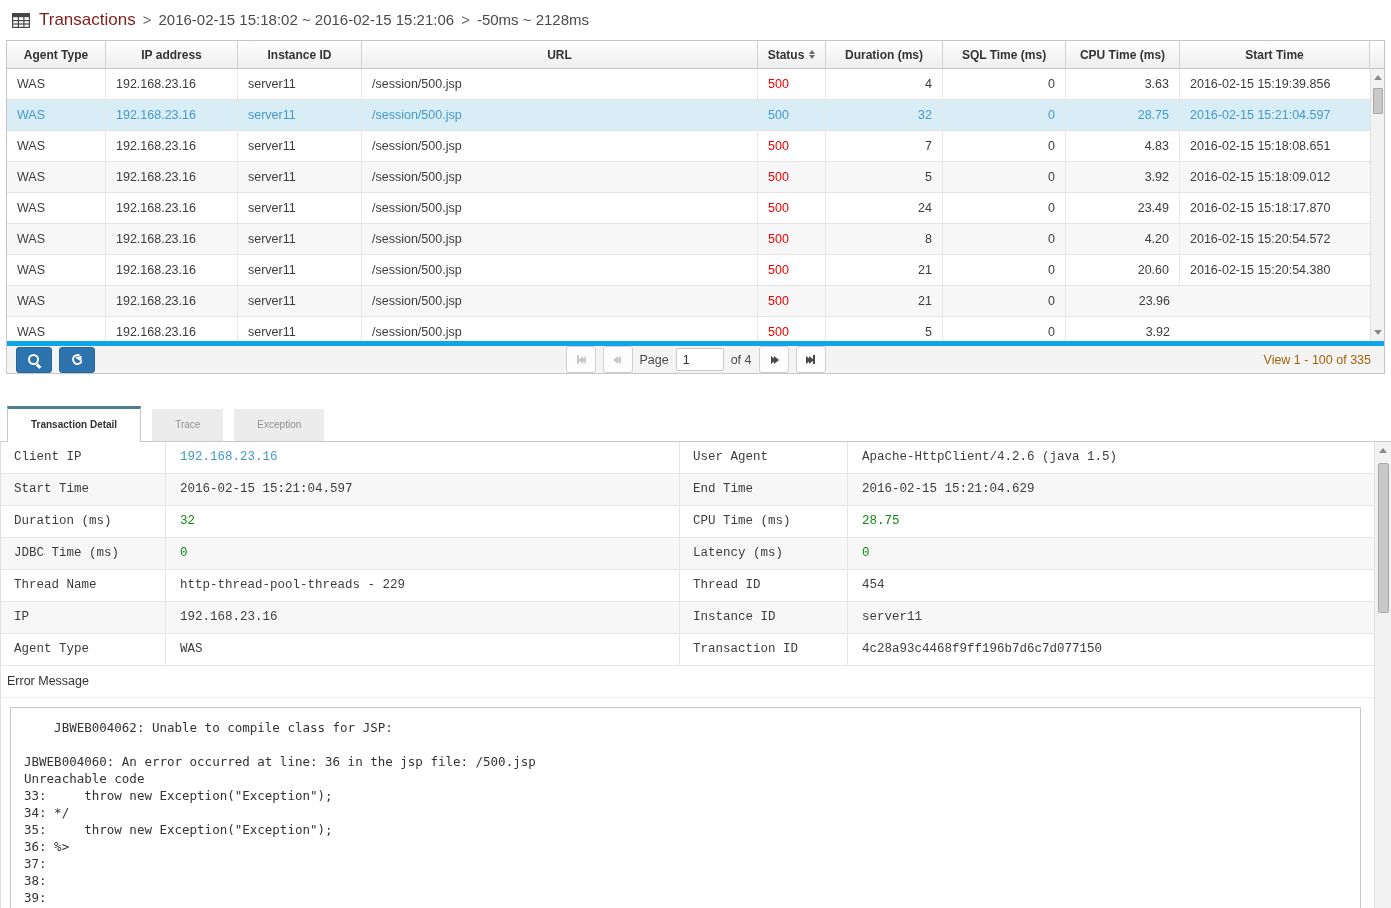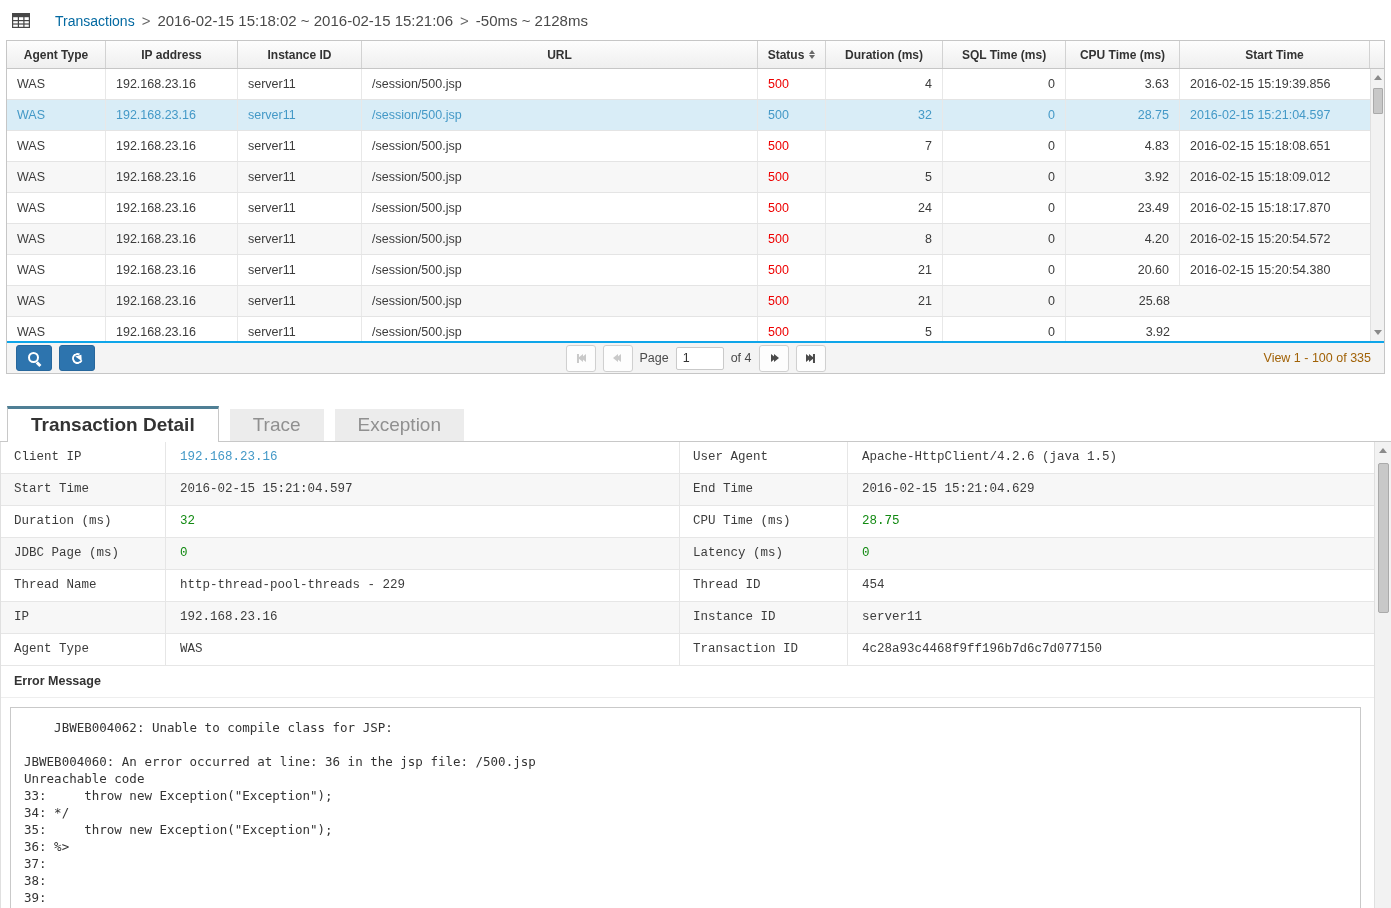--- a/index.html
+++ b/index.html
@@ -7,21 +7,21 @@
     --selected-row-text:#4499c7; --link-text:#4499c7; --metric-green:#128a12; --tab-accent:#4f7f95;
   }
   *{box-sizing:border-box;}
   html,body{margin:0;padding:0;overflow:hidden;}
   body{width:1391px;height:908px;background:#fff;color:#3c3c3c;
        font-family:"Liberation Sans","DejaVu Sans",sans-serif;font-size:12.5px;}
 
   
   .titlebar{height:40px;display:flex;align-items:center;padding-left:12px;}
   .titlebar svg{flex:none;}
-  .bc-main{font-size:14px;color:#0369a1;margin-left:25px;}
+  .bc-main{font-size:17px;color:#7f1d1d;margin-left:9px;}
   .bc-sep{font-size:15px;color:#666;margin:0 7px;}
   .bc-seg{font-size:15px;color:#4a4a4a;}
 
   
   .grid{margin:0 6px;border:1px solid #c6c6c6;}
   .grid-header{display:flex;height:28px;background:linear-gradient(#fdfdfd,#efefef);
     border-bottom:1px solid #c6c6c6;font-weight:bold;color:#333;font-size:12px;}
   .hcell{display:flex;align-items:center;justify-content:center;border-right:1px solid #d2d2d2;
     padding:0 4px;white-space:nowrap;overflow:hidden;}
   .hstub{width:14px;}
@@ -45,21 +45,21 @@
   
   .vscroll{width:14px;background:#f2f2f2;border-left:1px solid #e0e0e0;
     display:flex;flex-direction:column;align-items:center;}
   .sarrow{width:0;height:0;border:4px solid transparent;flex:none;}
   .sarrow.up{border-bottom:5px solid #8a8a8a;border-top:none;margin-top:6px;}
   .sarrow.down{border-top:5px solid #8a8a8a;border-bottom:none;margin-top:auto;margin-bottom:6px;}
   .sthumb{width:10px;height:26px;background:#c8c8c8;border:1px solid #aaa;border-radius:1px;margin-top:8px;flex:none;}
 
   
   .pager{position:relative;display:flex;align-items:center;height:32px;background:#f4f4f4;
-    border-top:2px solid #0ea5e9;padding:12px 9px;}
+    border-top:5px solid #0ea5e9;padding:12px 9px;}
   .pager-left{display:flex;gap:7px;}
   .btn-blue{width:36px;height:26px;background:var(--accent-button);border:1px solid #27679c;
     border-radius:3px;display:flex;align-items:center;justify-content:center;cursor:pointer;padding:0;}
   .icon-search{position:relative;width:14px;height:14px;display:block;}
   .icon-search::before{content:'';position:absolute;left:1px;top:1px;width:7px;height:7px;border:2px solid #fff;border-radius:50%;}
   .icon-search::after{content:'';position:absolute;left:10px;top:10px;width:5px;height:2.5px;background:#fff;
     transform:rotate(45deg);transform-origin:left center;}
   .icon-refresh{width:11px;height:11px;border:2px solid #fff;border-radius:50%;border-right-color:transparent;
     position:relative;display:block;transform:rotate(-20deg);}
   .icon-refresh::after{content:'';position:absolute;right:-5px;top:-3px;width:0;height:0;
@@ -74,39 +74,39 @@
   .pic .tr{border-left:5px solid currentColor;border-right:none;margin-right:-2px;}
   .pic .bar{width:2px;height:9px;background:currentColor;border:none;margin:0 1px;}
   .plabel{color:#4a4a4a;font-size:12.5px;}
   .pinput{width:48px;height:23px;border:1px solid #c9c9c9;border-radius:2px;font:12.5px "Liberation Sans",sans-serif;
     color:#333;padding:0 6px;}
   .pager-right{margin-left:auto;color:#a16207;font-size:12.5px;padding-right:4px;}
 
   
   .detail{margin-top:32px;}
   .tabbar{display:flex;align-items:flex-end;height:36px;border-bottom:1px solid #c8c8c8;padding-left:7px;gap:11px;}
-  .tab{background:#ececec;color:#909090;height:32px;line-height:32px;padding:0 23px;font-size:19px;cursor:pointer;white-space:nowrap;}
+  .tab{background:#ececec;color:#909090;height:32px;line-height:32px;padding:0 23px;font-size:10px;cursor:pointer;white-space:nowrap;}
   .tab.active{background:#fff;color:#333;font-weight:bold;height:36px;line-height:31px;
     border:1px solid #c8c8c8;border-bottom:none;border-top:3px solid var(--tab-accent);margin-bottom:-1px;}
 
   
   .detail-body-wrap{display:flex;height:468px;}
   .detail-body{flex:1;overflow:hidden;border-left:1px solid #e0e0e0;}
   .detail-scroll{width:17px;}
   .detail-scroll .sthumb{width:11px;height:150px;margin-top:10px;border-radius:2px;}
   .drow{display:flex;height:32px;line-height:31px;border-bottom:1px solid #e6e6e6;background:#fff;font-family:Liberation Mono, monospace;}
   .drow.alt{background:#f7f7f7;}
   .dlabel,.dvalue{white-space:nowrap;overflow:hidden;font-size:12.5px;}
   .dl1{width:165px;padding-left:13px;border-right:1px solid #e6e6e6;}
   .dv1{width:514px;padding-left:14px;border-right:1px solid #e6e6e6;}
   .dl2{width:168px;padding-left:13px;border-right:1px solid #e6e6e6;}
   .dv2{flex:1;padding-left:14px;}
   .v-link{color:var(--link-text);cursor:pointer;}
   .v-green{color:var(--metric-green);}
-  .error-label-row{height:32px;line-height:31px;padding-left:13px;font-weight:bold;color:#333;
+  .error-label-row{height:32px;line-height:31px;padding-left:6px;font-weight:normal;color:#333;
     border-bottom:1px solid #eee;font-size:12.5px;}
   .error-box{margin:9px 13px 0 9px;border:1px solid #c9c9c9;background:#fff;padding:11px 13px;
     font:12.5px/17px "DejaVu Sans Mono","Liberation Mono",monospace;color:#333;white-space:pre;overflow:hidden;height:240px;}
 </style>
 </head>
 <body>
 
 <div class="titlebar">
   <svg width="18" height="15" viewBox="0 0 18 15">
     <rect x="0.5" y="0.5" width="17" height="14" fill="none" stroke="#474747" stroke-width="1.4"></rect>
@@ -234,21 +234,21 @@
           <div class="gcell c8">2016-02-15 15:20:54.380</div>
         </div>
         <div class="grow alt">
           <div class="gcell c0">WAS</div>
           <div class="gcell c1">192.168.23.16</div>
           <div class="gcell c2">server11</div>
           <div class="gcell c3">/session/500.jsp</div>
           <div class="gcell c4 status">500</div>
           <div class="gcell c5 num">21</div>
           <div class="gcell c6 num">0</div>
-          <div class="gcell c7 num">25.68</div>
+          <div class="gcell c7 num">23.96</div>
         </div>
         <div class="grow">
           <div class="gcell c0">WAS</div>
           <div class="gcell c1">192.168.23.16</div>
           <div class="gcell c2">server11</div>
           <div class="gcell c3">/session/500.jsp</div>
           <div class="gcell c4 status">500</div>
           <div class="gcell c5 num">5</div>
           <div class="gcell c6 num">0</div>
           <div class="gcell c7 num">3.92</div>
@@ -327,21 +327,21 @@
             <div class="dlabel dl2">End Time</div>
             <div class="dvalue dv2 v-plain">2016-02-15 15:21:04.629</div>
           </div>
           <div class="drow">
             <div class="dlabel dl1">Duration (ms)</div>
             <div class="dvalue dv1 v-green">32</div>
             <div class="dlabel dl2">CPU Time (ms)</div>
             <div class="dvalue dv2 v-green">28.75</div>
           </div>
           <div class="drow alt">
-            <div class="dlabel dl1">JDBC Page (ms)</div>
+            <div class="dlabel dl1">JDBC Time (ms)</div>
             <div class="dvalue dv1 v-green">0</div>
             <div class="dlabel dl2">Latency (ms)</div>
             <div class="dvalue dv2 v-green">0</div>
           </div>
           <div class="drow">
             <div class="dlabel dl1">Thread Name</div>
             <div class="dvalue dv1 v-plain">http-thread-pool-threads - 229</div>
             <div class="dlabel dl2">Thread ID</div>
             <div class="dvalue dv2 v-plain">454</div>
           </div>

